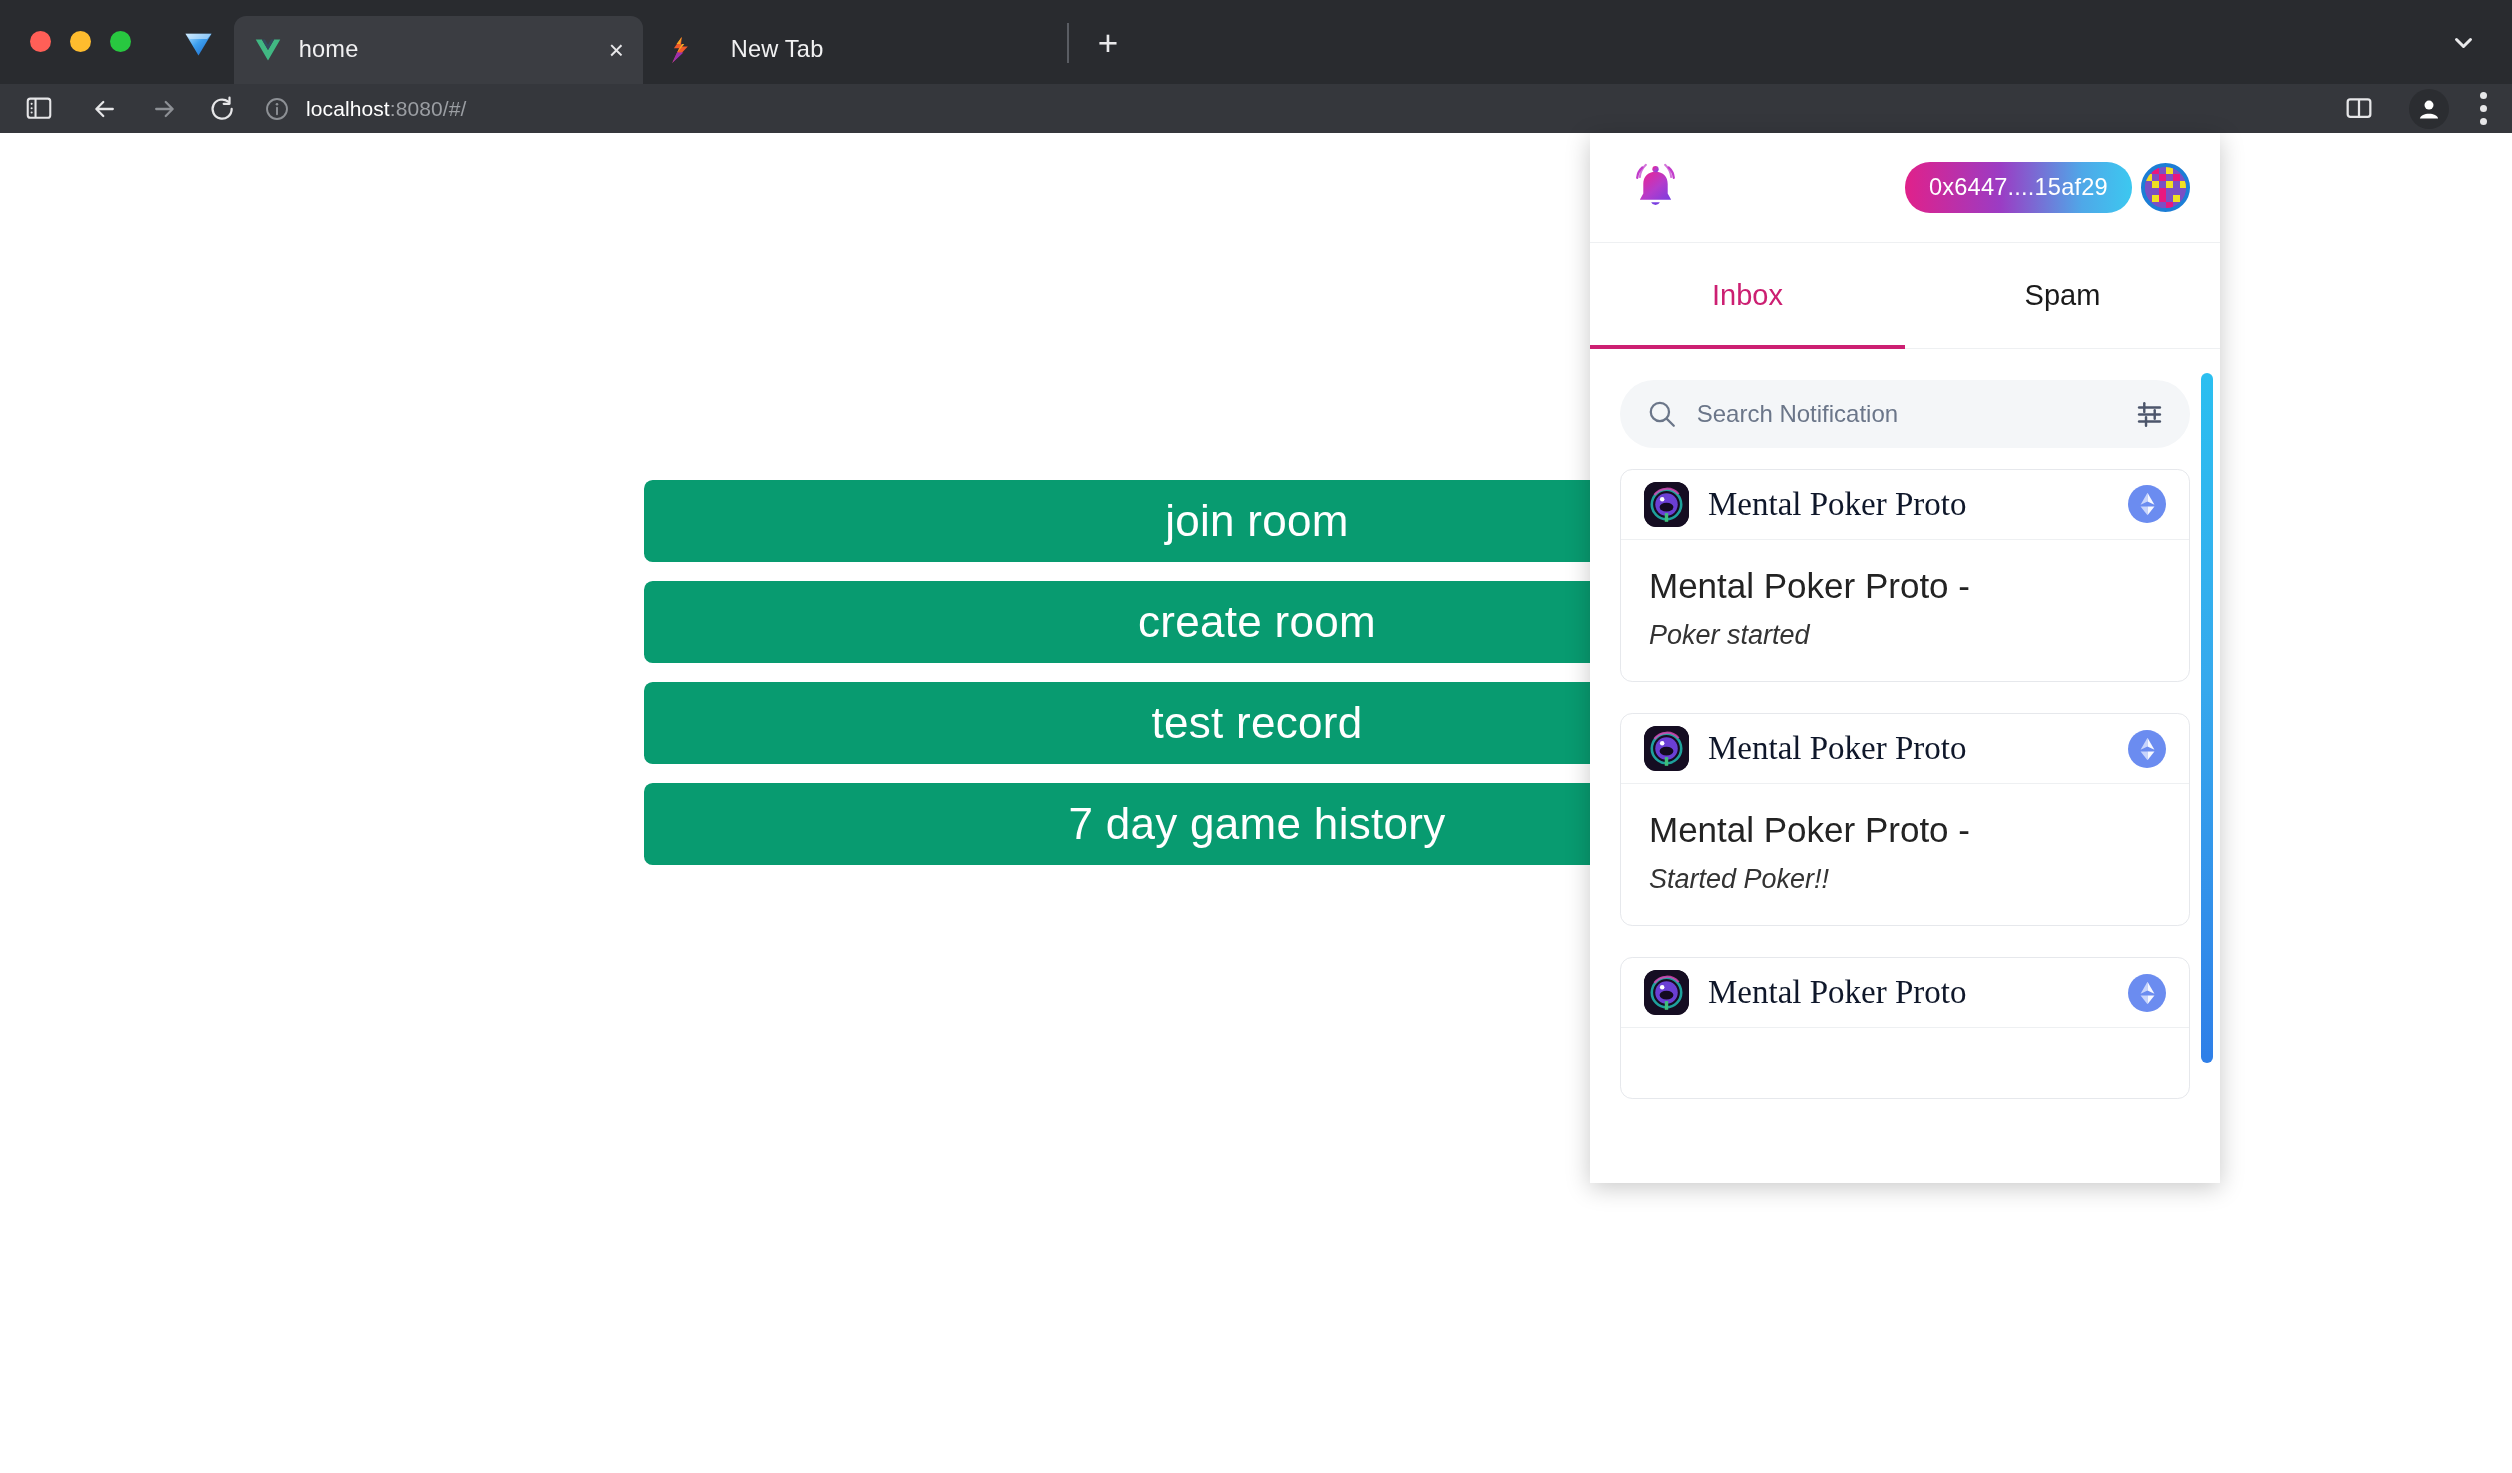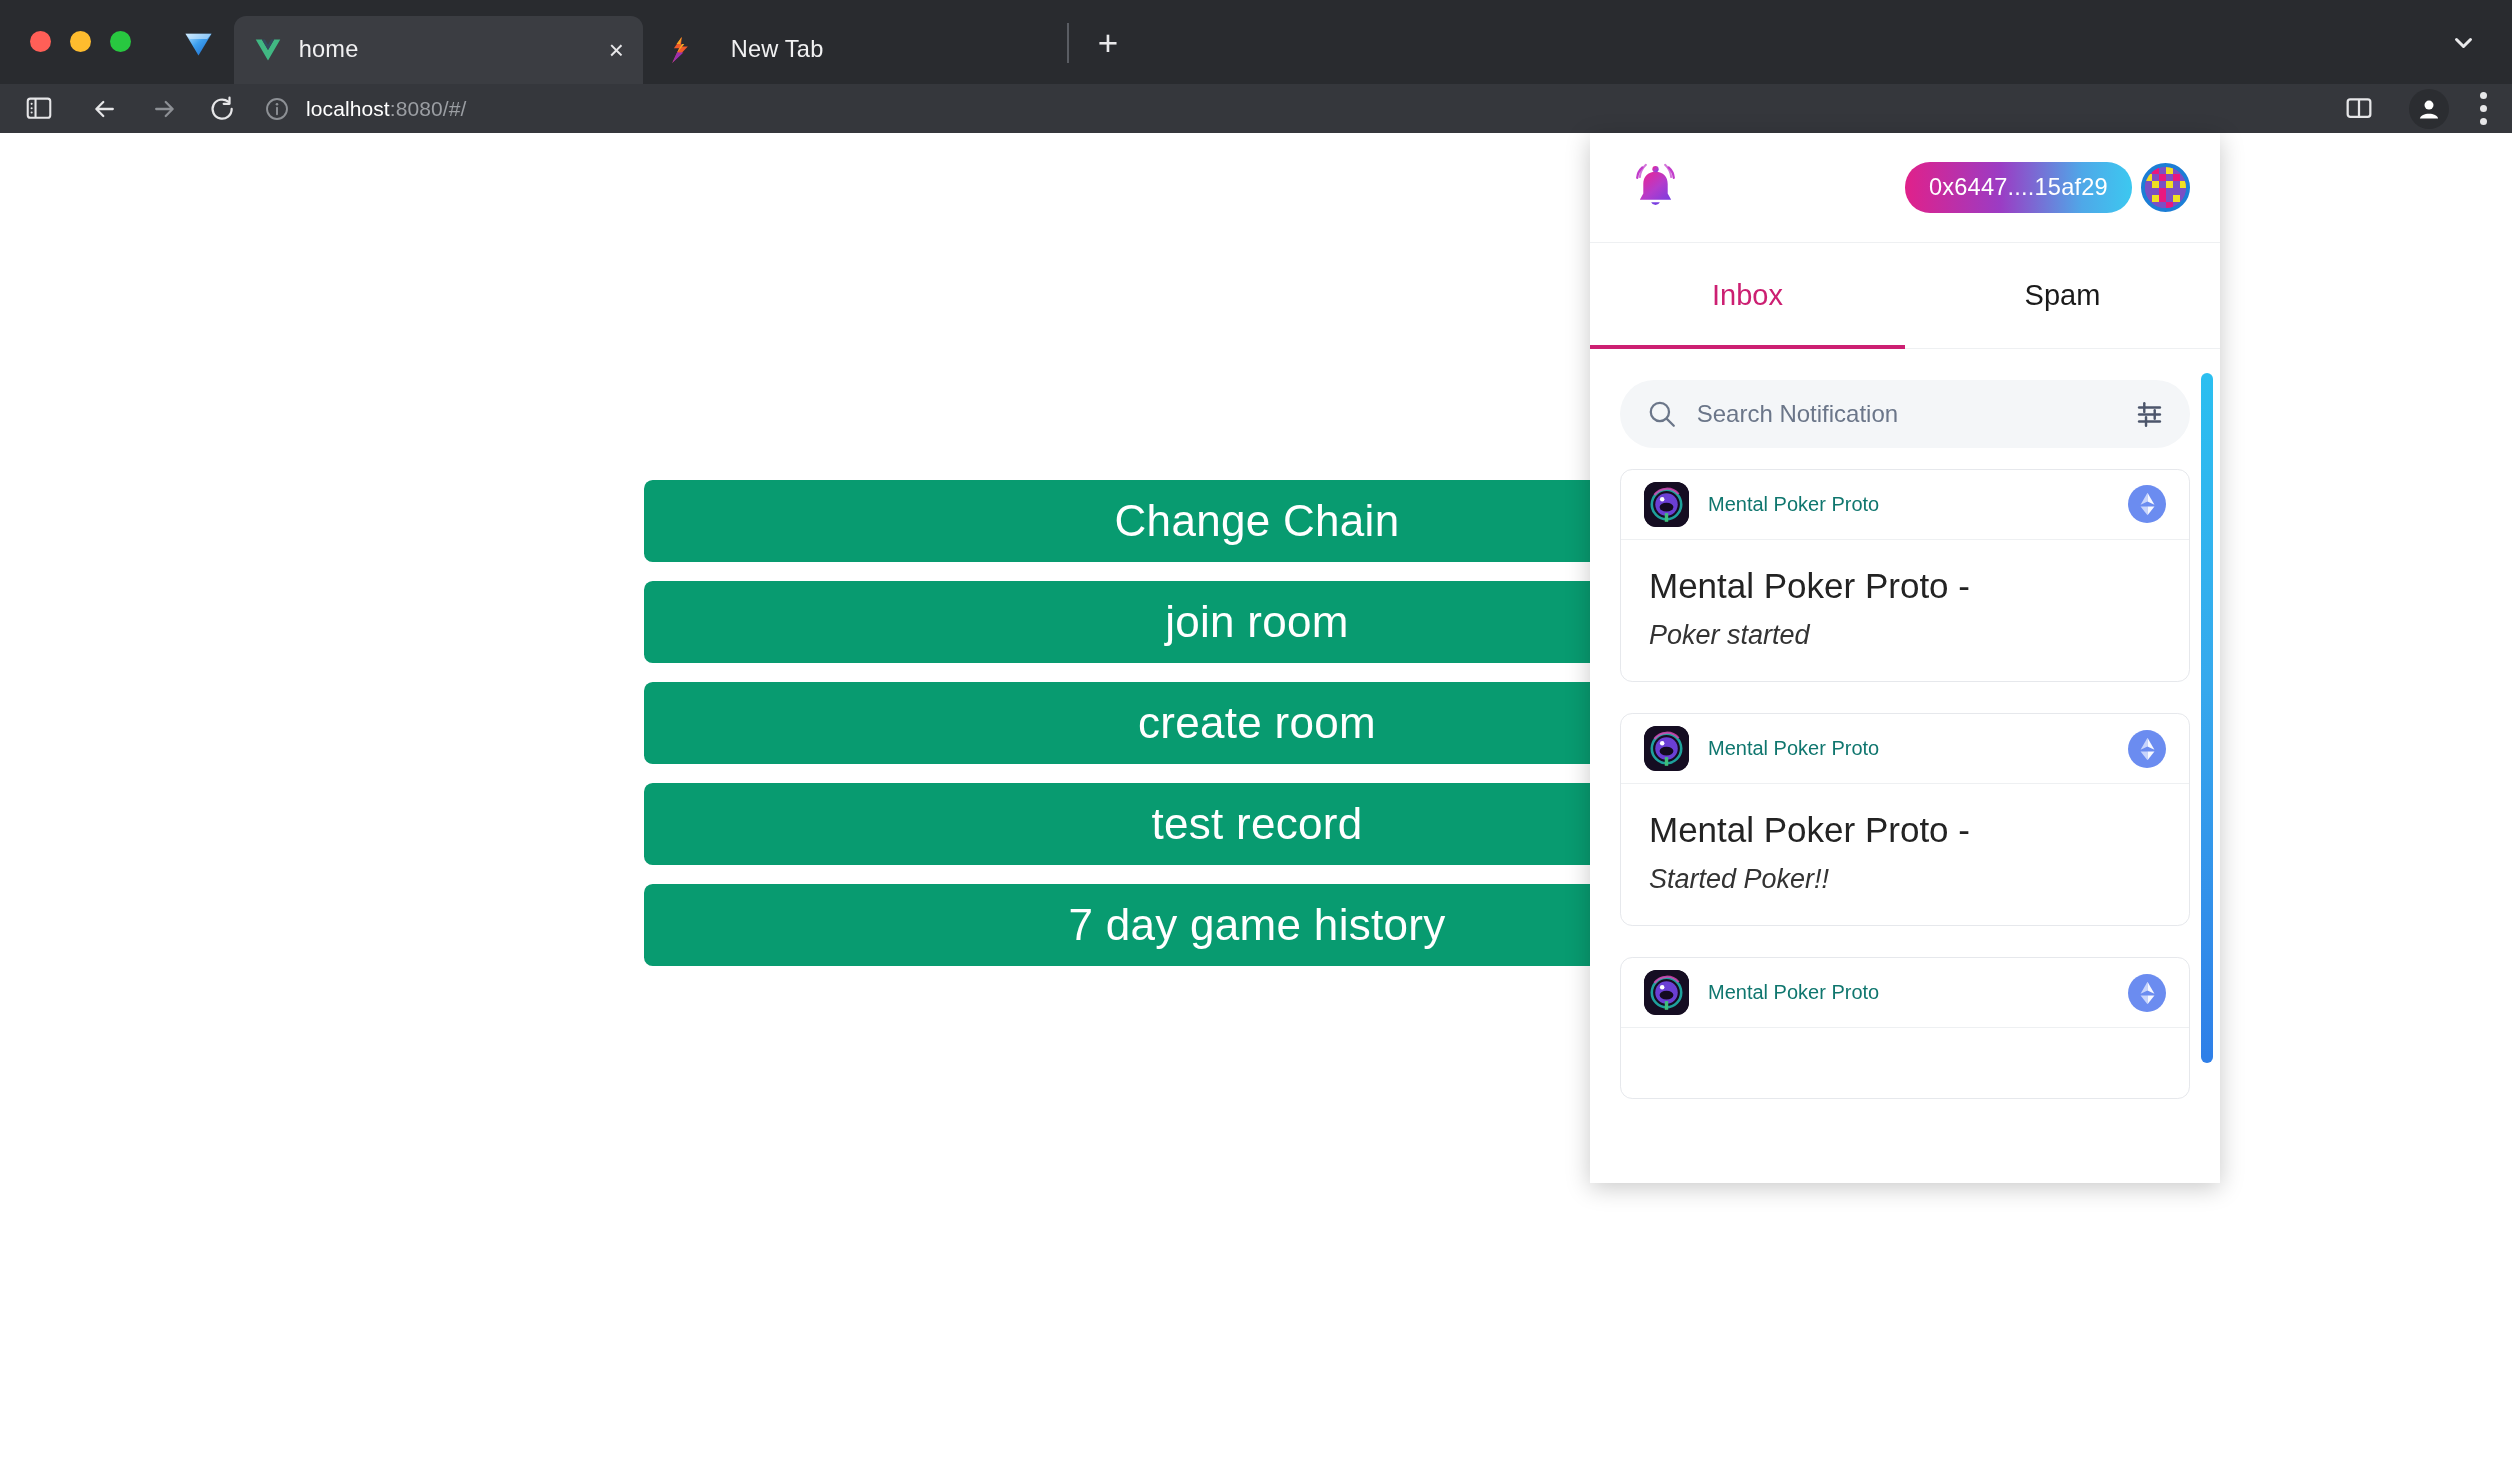--- a/index.html
+++ b/index.html
@@ -320,27 +320,28 @@
     box-sizing: border-box;
   }
   .app-icon {
     width: 45px; height: 45px;
     border-radius: 12.2px;
     flex: 0 0 auto;
     overflow: hidden;
     background: #150d22;
   }
   .app-name {
-    font-size: 20px;
-    color: #0f766e;
+    font-size: 33px;
+    color: #0f172a;
     margin-left: 19px;
     flex: 1 1 auto;
     white-space: nowrap;
     overflow: hidden;
     text-overflow: ellipsis;
+    font-family: Liberation Serif, serif;
   }
   .chain-badge {
     width: 38px; height: 38px;
     border-radius: 50%;
     background: #6b8cf0;
     flex: 0 0 auto;
     display: flex; align-items: center; justify-content: center;
   }
   .ncard-body {
     padding: 26px 28px 30px 28px;
@@ -496,21 +497,20 @@
         <span></span>
           <span></span>
           <span></span>
       </span>
     </div>
   </div>
 </div>
 
 <div class="page">
   <div class="btn-stack">
-    <button class="green-btn">Change Chain</button>
     <button class="green-btn">join room</button>
     <button class="green-btn">create room</button>
     <button class="green-btn">test record</button>
     <button class="green-btn">7 day game history</button>
   </div>
 </div>
 
 <div class="notif-panel">
 
   <div class="notif-header">

